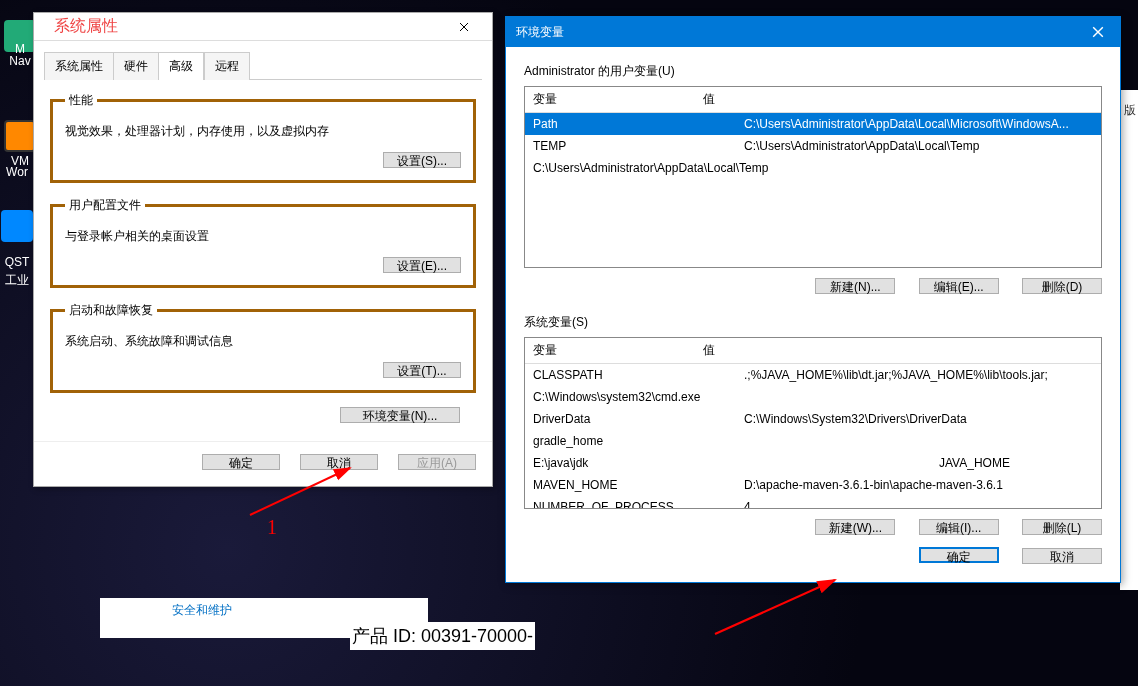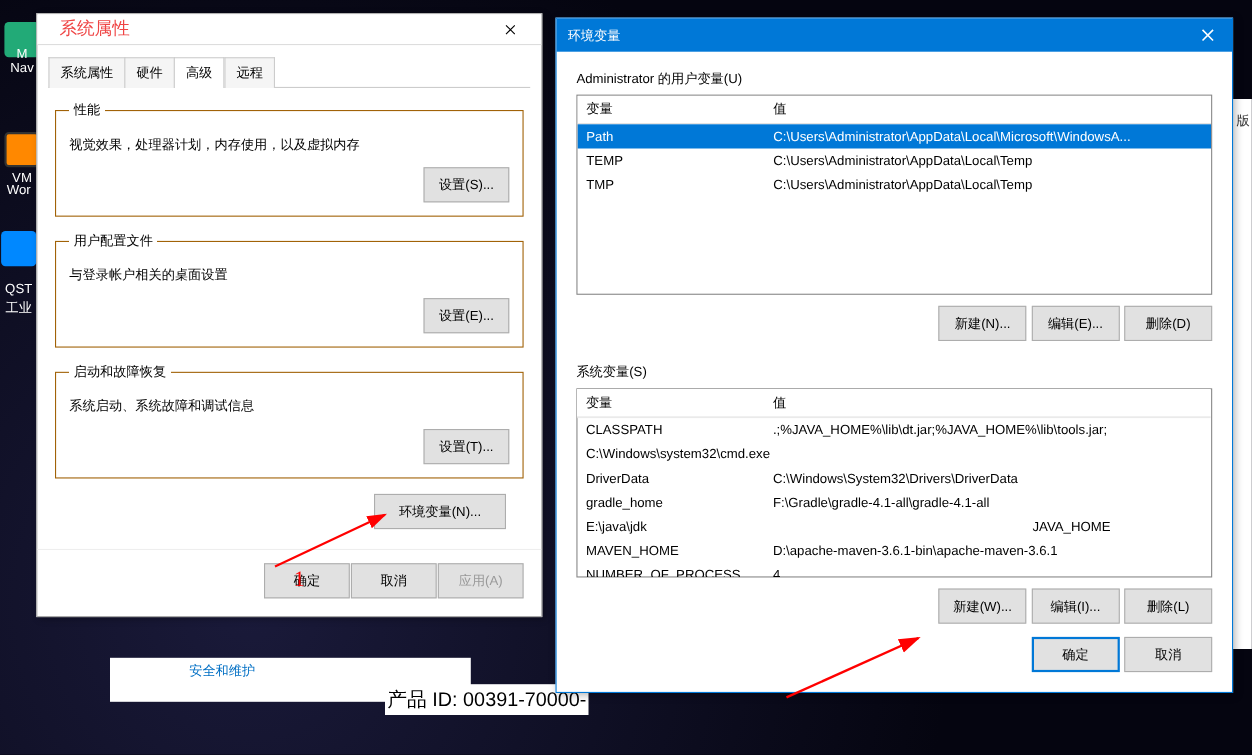--- a/index.html
+++ b/index.html
@@ -13,25 +13,25 @@
 .sysprop { position: absolute; left: 33px; top: 12px; width: 460px; background: #fff; border: 1px solid #aaa; box-shadow: 2px 2px 6px rgba(0,0,0,0.3); }
 .sysprop-titlebar { height: 28px; display: flex; align-items: center; padding: 0 8px; background: #fff; border-bottom: 1px solid #ddd; }
 .sysprop-titlebar .title { flex: 1; font-size: 16px; color: #ef4444; margin-left: 12px; }
 .sysprop-titlebar .close { width: 40px; height: 24px; display: flex; align-items: center; justify-content: center; color: #000; cursor: pointer; }
 .tabs { display: flex; margin: 10px 10px 0 10px; border-bottom: 1px solid #ccc; }
 .tab { padding: 5px 10px; border: 1px solid transparent; border-bottom: none; cursor: pointer; position: relative; top: 1px; background: #fff; }
 .tab.active { border-color: #ccc; background: #fff; }
 .tab:not(.active) { border: 1px solid #ccc; border-bottom: none; background: #f5f5f5; margin-right: -1px; }
 .tabbody { padding: 12px 16px; }
 .hint { margin: 6px 0 12px; }
-.fieldset { border: 1px solid #a16207; margin-bottom: 14px; padding: 8px 12px 12px; position: relative; }
+.fieldset { border: 3px solid #a16207; margin-bottom: 14px; padding: 8px 12px 12px; position: relative; }
 .fieldset legend { padding: 0 4px; font-size: 12px; }
 .fieldset .desc { margin: 6px 0 12px; }
 .btnrow { text-align: right; }
-.btn { display: inline-block; min-width: 78px; height: 32px; padding: 0 10px; background: #e1e1e1; border: 1px solid #adadad; cursor: pointer; margin-left: 1px; }
+.btn { display: inline-block; min-width: 78px; height: 16px; padding: 0 10px; background: #e1e1e1; border: 1px solid #adadad; cursor: pointer; margin-left: 20px; }
 .btn.default { border: 2px solid #0078d7; }
 .btn.disabled { color: #999; }
 .envvarbtn-row { text-align: right; margin: 10px 16px 6px; }
 .dlg-footer { display: flex; justify-content: flex-end; padding: 12px 16px 16px; border-top: 1px solid #eee; }
 
 
 .anno-arrow1 { position: absolute; left: 245px; top: 460px; pointer-events: none; }
 .anno-num1 { position: absolute; left: 267px; top: 516px; color: #ff0000; font-size: 20px; font-family: serif; }
 
 
@@ -42,21 +42,21 @@
 .envdlg { position: absolute; left: 505px; top: 16px; width: 616px; background: #fff; border: 1px solid #0078d7; box-shadow: 2px 2px 8px rgba(0,0,0,0.35); }
 .envdlg-titlebar { height: 30px; background: #0078d7; color: #fff; display: flex; align-items: center; padding: 0 0 0 10px; }
 .envdlg-titlebar .title { flex: 1; }
 .envdlg-titlebar .close { width: 44px; height: 30px; display: flex; align-items: center; justify-content: center; cursor: pointer; }
 .envbody { padding: 16px 18px 18px; }
 .section-label { margin-bottom: 6px; }
 .listview { border: 1px solid #888; height: 182px; overflow-y: auto; margin-bottom: 10px; }
 .listview.sys { height: 172px; }
 .lv-header { display: flex; background: #fff; border-bottom: 1px solid #ddd; }
 .lv-header .col { padding: 4px 8px; font-weight: normal; }
-.lv-row { display: flex; padding: 1px 0; cursor: pointer; }
+.lv-row { display: flex; padding: 1px 0; cursor: pointer; gap: 41px; }
 .lv-row.selected { background: #0078d7; color: #fff; }
 .lv-row .col { padding: 3px 8px; white-space: nowrap; overflow: hidden; text-overflow: ellipsis; }
 .col.c1 { width: 170px; flex-shrink: 0; }
 .col.c2 { flex: 1; }
 .btnbar { text-align: right; margin-bottom: 20px; }
 .btnbar .btn, .dlg-footer2 .btn { min-width: 80px; }
 .dlg-footer2 { text-align: right; margin-top: 12px; }
 
 
 .anno-arrow2 { position: absolute; left: 710px; top: 574px; pointer-events: none; }
@@ -166,21 +166,20 @@
       <div id="user-rows">
           <div class="lv-row selected">
             <div class="col c1">Path</div>
             <div class="col c2">C:\Users\Administrator\AppData\Local\Microsoft\WindowsA...</div>
           </div>
           <div class="lv-row">
             <div class="col c1">TEMP</div>
             <div class="col c2">C:\Users\Administrator\AppData\Local\Temp</div>
           </div>
           <div class="lv-row">
-            <div class="col c1">TMP</div>
             <div class="col c2">C:\Users\Administrator\AppData\Local\Temp</div>
           </div>
         </div>
     </div>
     <div class="btnbar">
       <button class="btn">新建(N)...</button>
       <button class="btn">编辑(E)...</button>
       <button class="btn">删除(D)</button>
     </div>
 
@@ -197,21 +196,20 @@
           </div>
           <div class="lv-row">
             <div class="col c2">C:\Windows\system32\cmd.exe</div>
           </div>
           <div class="lv-row">
             <div class="col c1">DriverData</div>
             <div class="col c2">C:\Windows\System32\Drivers\DriverData</div>
           </div>
           <div class="lv-row">
             <div class="col c1">gradle_home</div>
-            <div class="col c2">F:\Gradle\gradle-4.1-all\gradle-4.1-all</div>
           </div>
           <div class="lv-row">
             <div class="col c2">E:\java\jdk</div>
             <div class="col c1">JAVA_HOME</div>
           </div>
           <div class="lv-row">
             <div class="col c1">MAVEN_HOME</div>
             <div class="col c2">D:\apache-maven-3.6.1-bin\apache-maven-3.6.1</div>
           </div>
           <div class="lv-row">

